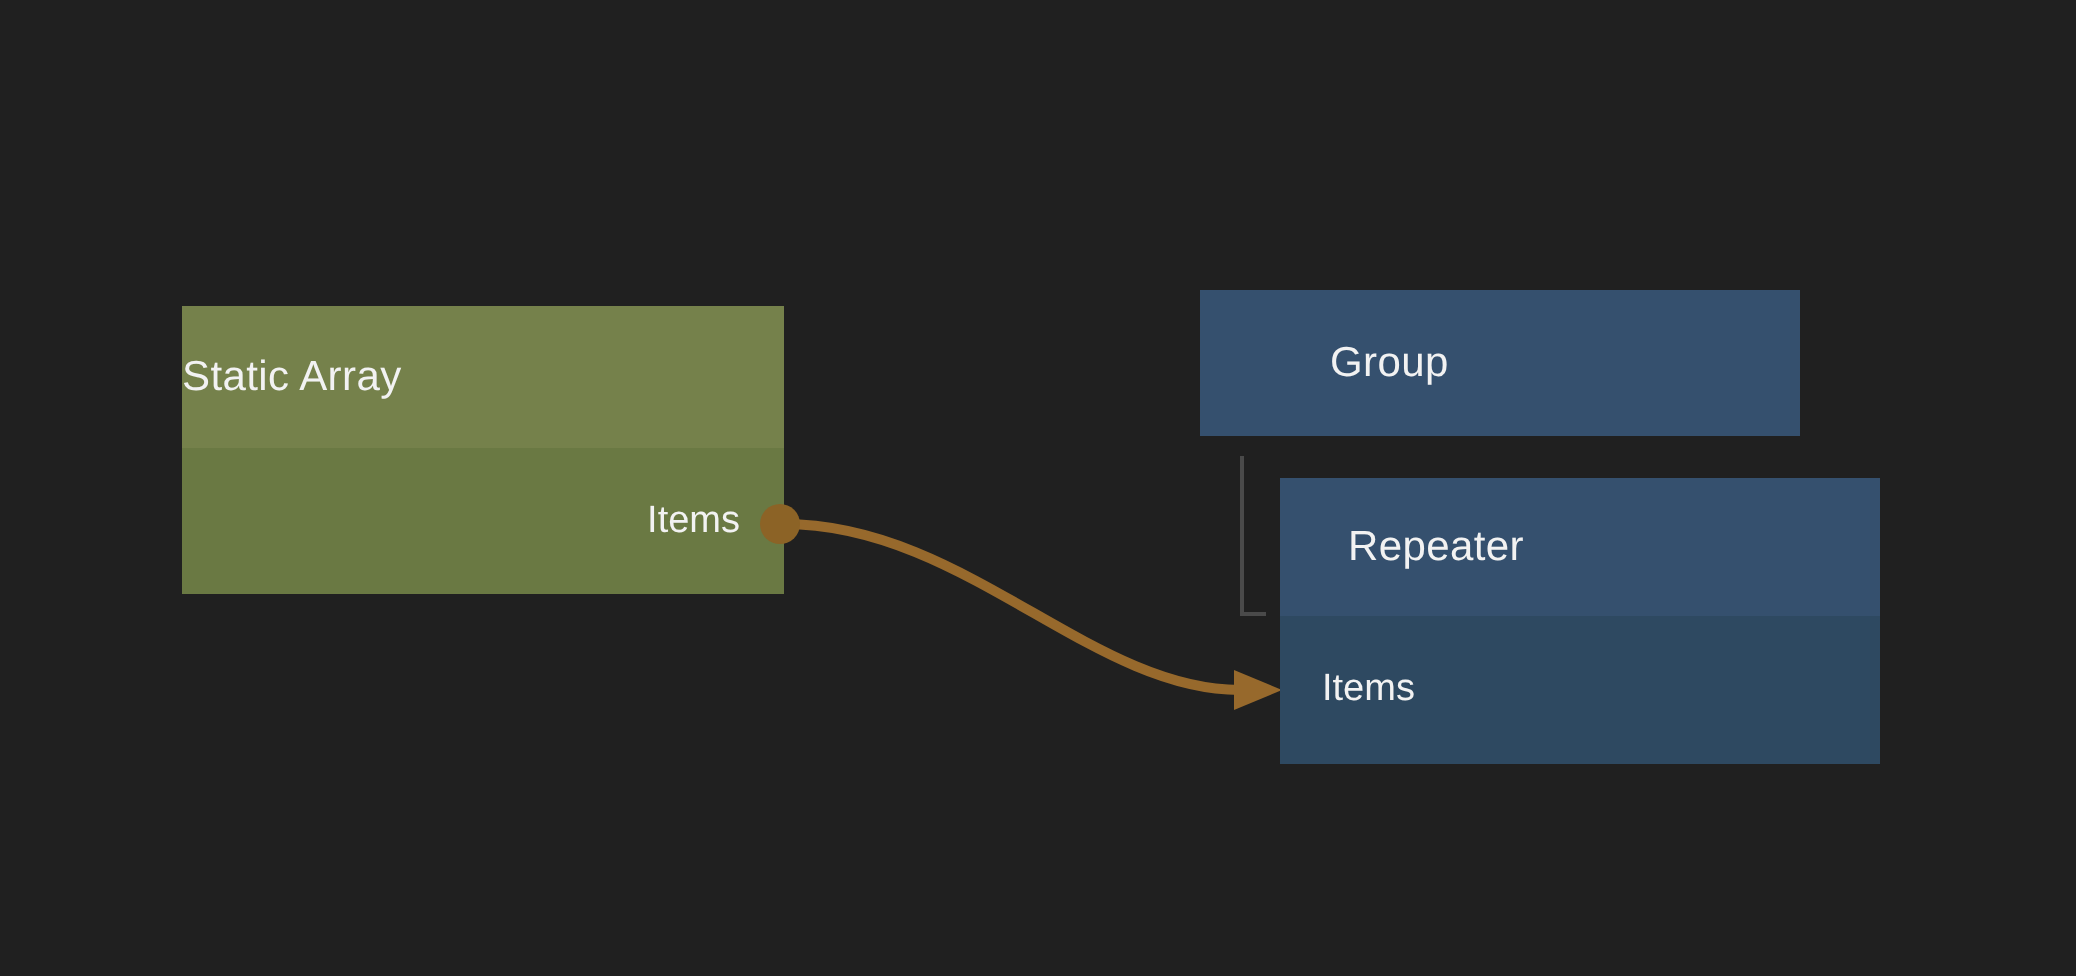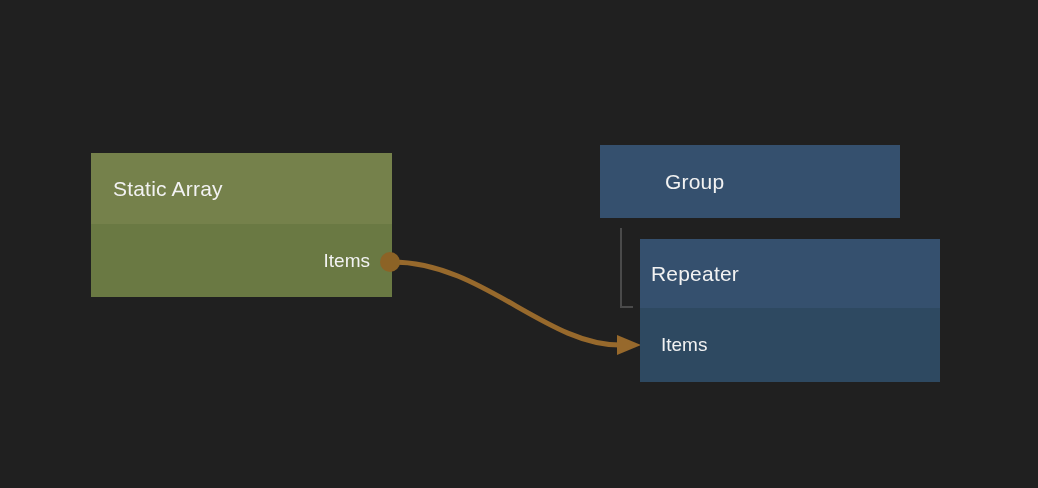--- a/index.html
+++ b/index.html
@@ -29,40 +29,40 @@
     letter-spacing: 0.2px;
   }
   .node-row {
     display: flex;
     align-items: center;
     font-size: 19px;
   }
 
   
   .node-static-array { left: 91px; top: 153px; width: 301px; height: 144px; }
-  .node-static-array .node-header { height: 71px; background: #75814b; padding-left: 22px; }
+  .node-static-array .node-header { height: 71px; background: #75814b; }
   .node-static-array .node-row {
     height: 73px; background: #6a7943;
     justify-content: flex-end; padding-right: 22px;
   }
   .port-dot {
     position: absolute;
     width: 20px; height: 20px;
     border-radius: 50%;
     background: #8c6326;
     right: -8px; top: 99px;
   }
 
   
   .node-group { left: 600px; top: 145px; width: 300px; height: 73px; background: #35506e; padding-left: 40px; }
   .node-group .node-header { height: 73px; padding-left: 25px; }
 
   
   .node-repeater { left: 640px; top: 239px; width: 300px; height: 143px; }
-  .node-repeater .node-header { height: 69px; background: #35506e; padding-left: 11px; }
+  .node-repeater .node-header { height: 69px; background: #35506e; padding-left: 34px; }
   .node-repeater .node-row { height: 74px; background: #2e4961; padding-left: 21px; }
 </style>
 </head>
 <body>
 
 <div class="canvas">
 
   <svg class="wires" viewBox="0 0 1038 488">
 
     <path d="M 621 228 L 621 307 L 633 307" fill="none" stroke="#4a4a4a" stroke-width="2"></path>

